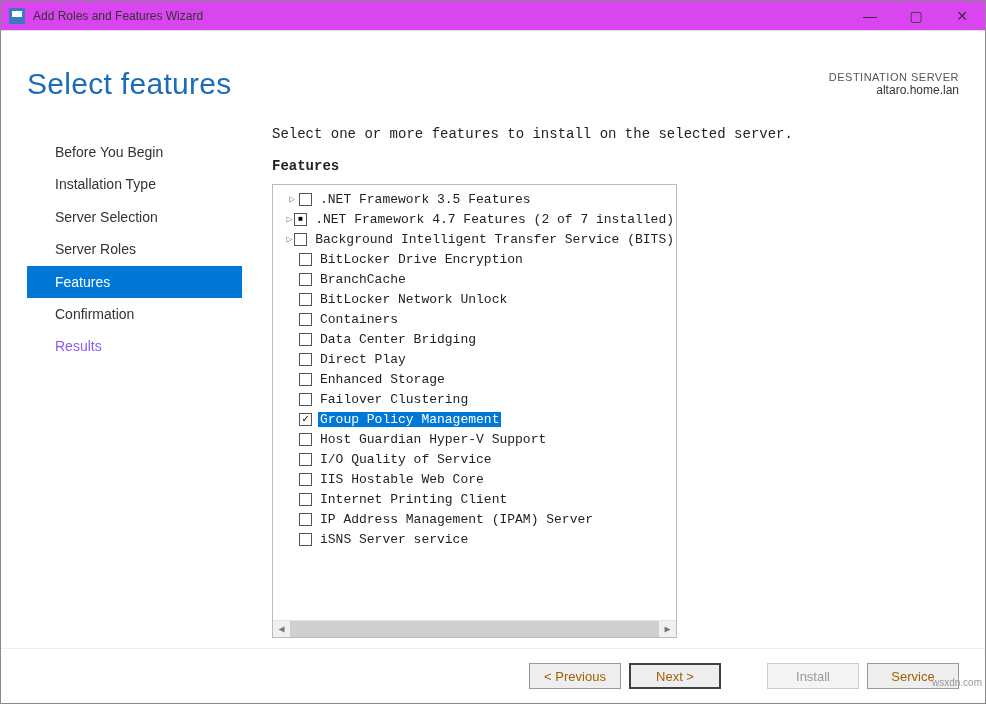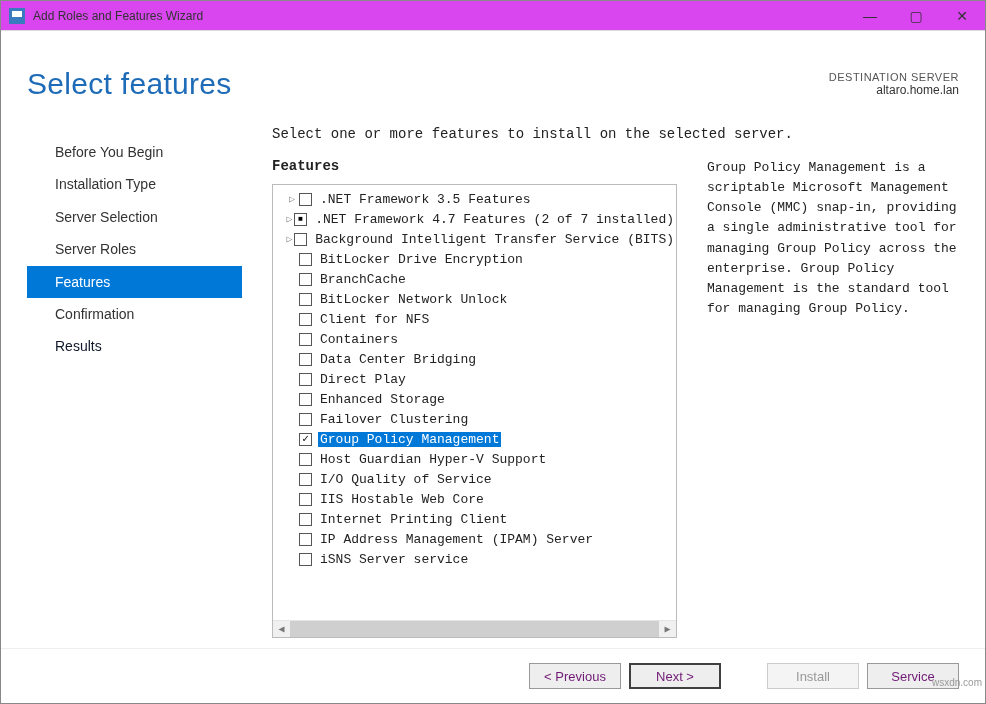--- a/index.html
+++ b/index.html
@@ -58,21 +58,21 @@
       font-size: 14px;
       color: #333;
       cursor: pointer;
       margin-bottom: 0px;
       line-height: 1.6;
     }
     .sidebar .step.active {
       background: #0078d7;
       color: #fff;
     }
-    .sidebar .step.disabled { color: #0f172a; }
+    .sidebar .step.disabled { color: #8b5cf6; }
     .main {
       flex: 1;
       display: flex;
       flex-direction: column;
       padding-left: 30px;
       font-family: Liberation Mono, monospace;
     }
     .instruct { font-size: 14px; color: #222; margin-bottom: 16px; margin-top:0; }
     .columns { display: flex; gap: 30px; flex: 1; overflow: hidden;}
     .feature-col { width: 405px; display:flex; flex-direction:column;}
@@ -122,21 +122,21 @@
       justify-content: flex-end;
       padding: 0 26px;
       gap: 8px;
     }
     .btn {
       min-width: 92px;
       height: 26px;
       border: 1px solid #999;
       background: #eee;
       font-size: 13px;
-      color: #701a75;
+      color: #a16207;
       padding: 0 12px;
       cursor: pointer;
     }
     .btn.primary { border: 2px solid #404040; }
     .btn:disabled, .btn.disabled { color: #999; background:#f4f4f4; border-color:#ccc; cursor:default;}
     .gap { width: 30px; }
     .watermark { position:absolute; right:4px; bottom:16px; font-size:10px; color:#999;}
     .tree::-webkit-scrollbar { width:17px; }
     .tree::-webkit-scrollbar-track { background:#f0f0f0; }
     .tree::-webkit-scrollbar-thumb { background:#cfcfcf; }
@@ -206,25 +206,20 @@
                 <span class="node-label">BranchCache</span>
               </div>
               <div class="node">
                 <span class="expander"></span>
                 <span class="chk"></span>
                 <span class="node-label">BitLocker Network Unlock</span>
               </div>
               <div class="node">
                 <span class="expander"></span>
                 <span class="chk"></span>
-                <span class="node-label">Client for NFS</span>
-              </div>
-              <div class="node">
-                <span class="expander"></span>
-                <span class="chk"></span>
                 <span class="node-label">Containers</span>
               </div>
               <div class="node">
                 <span class="expander"></span>
                 <span class="chk"></span>
                 <span class="node-label">Data Center Bridging</span>
               </div>
               <div class="node">
                 <span class="expander"></span>
                 <span class="chk"></span>
@@ -277,21 +272,20 @@
               </div>
             </div>
           <div class="hscroll">
             <div class="arrow">◀</div>
             <div class="thumb"></div>
             <div class="arrow">▶</div>
           </div>
         </div>
       </div>
       <div class="desc-col">
-        <div class="desc-text">Group Policy Management is a scriptable Microsoft Management Console (MMC) snap-in, providing a single administrative tool for managing Group Policy across the enterprise. Group Policy Management is the standard tool for managing Group Policy.</div>
       </div>
     </div>
   </div>
 </div>
 
 <div class="footer">
   <button class="btn">&lt; Previous</button>
   <button class="btn primary">Next &gt;</button>
   <div class="gap"></div>
   <button class="btn disabled">Install</button>

